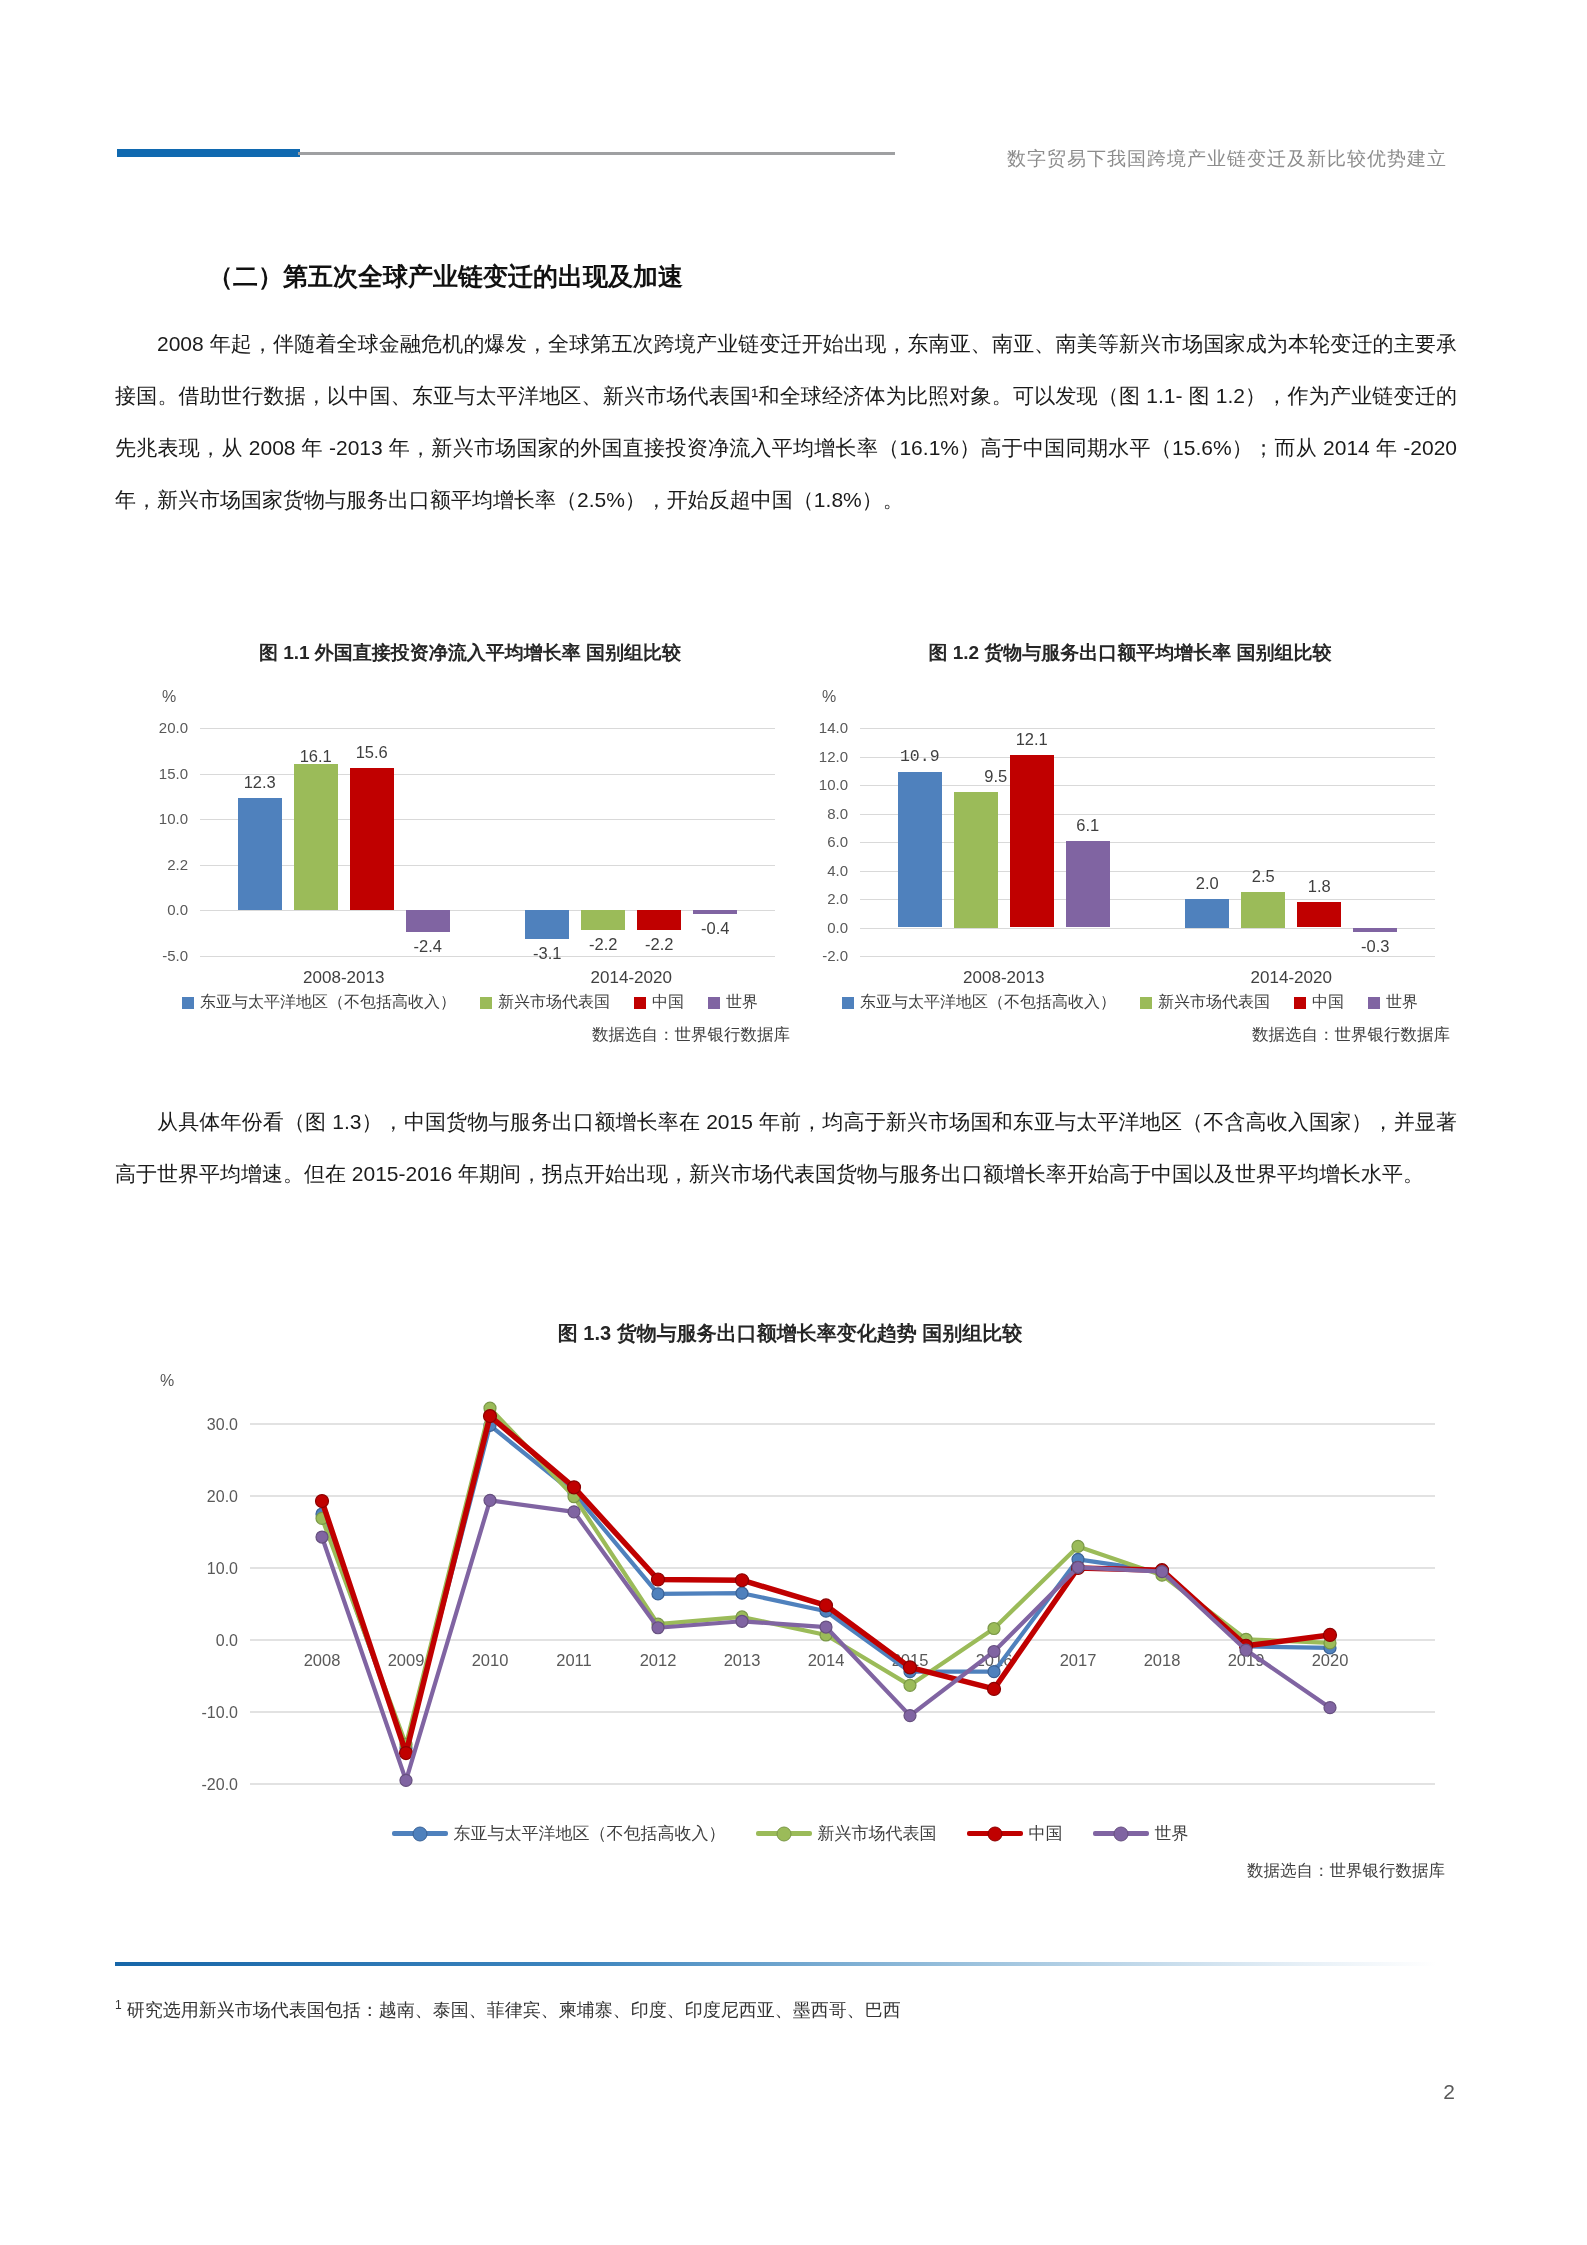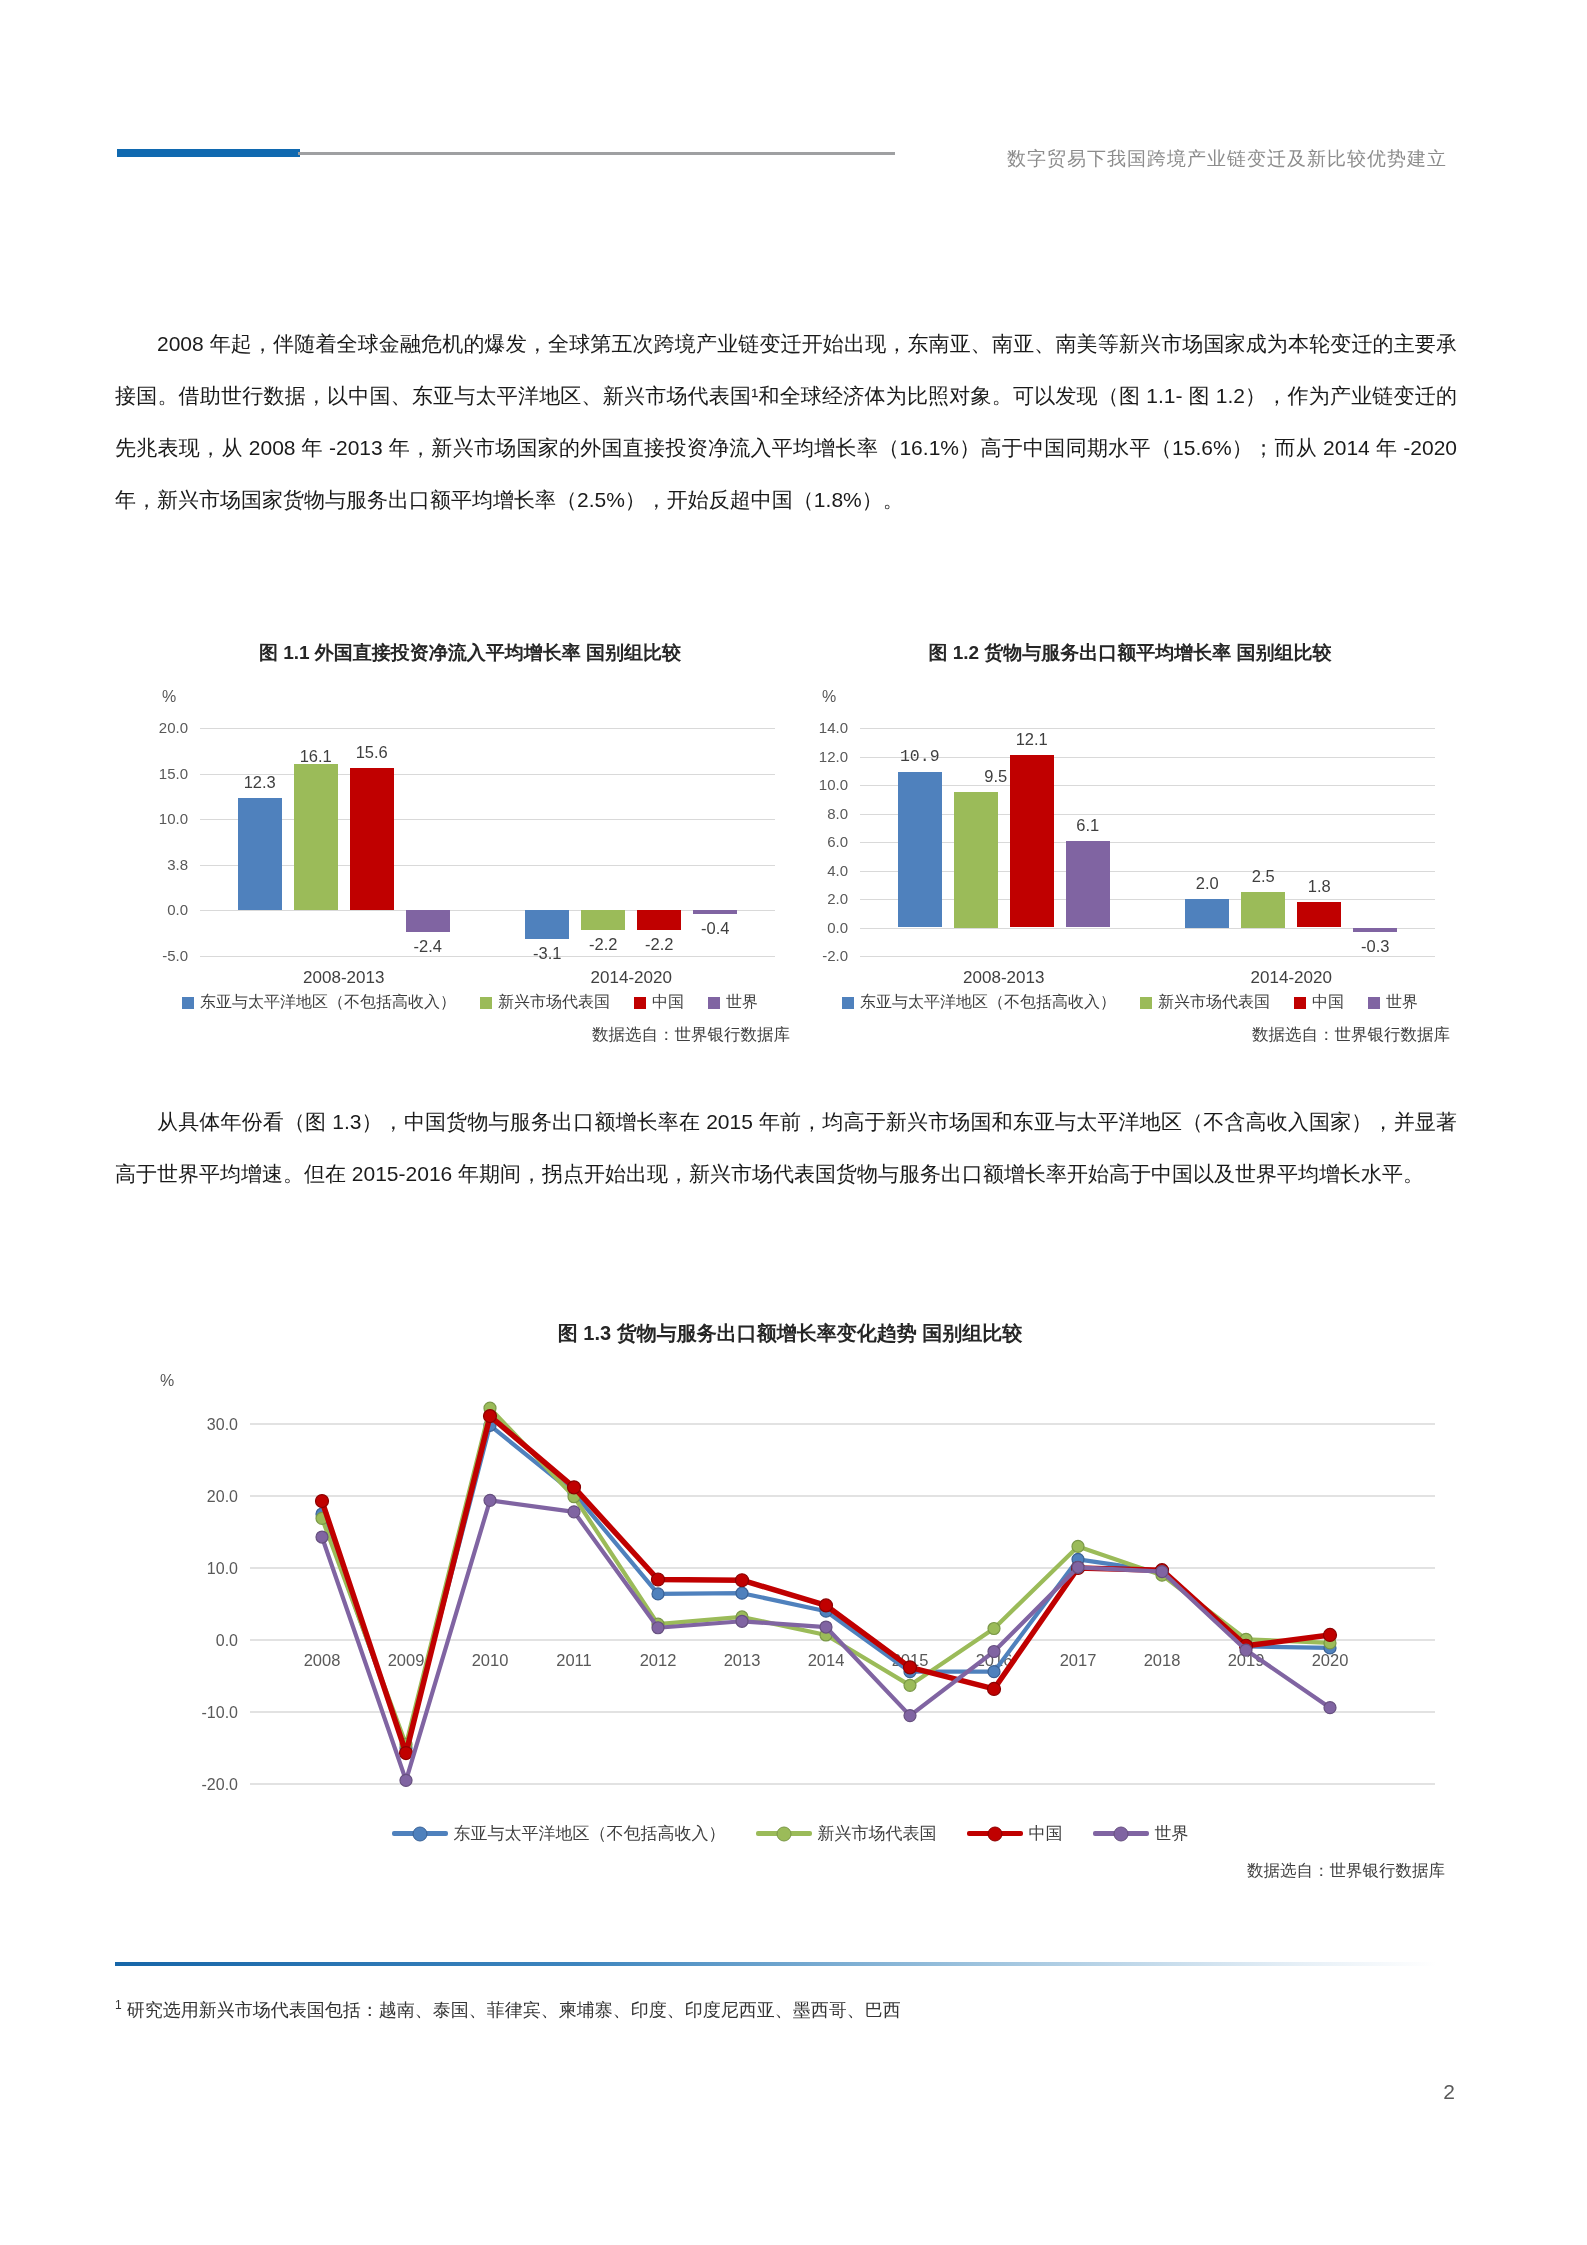--- a/index.html
+++ b/index.html
@@ -59,34 +59,35 @@
 </style>
 </head>
 <body>
 
 <div class="page">
 
   <div class="accent-bar"></div>
   <div class="header-rule"></div>
   <div class="running-head">数字贸易下我国跨境产业链变迁及新比较优势建立</div>
 
+  <h2 class="section-heading">（二）第五次全球产业链变迁的出现及加速</h2>
   <p class="body-par p1">2008 年起，伴随着全球金融危机的爆发，全球第五次跨境产业链变迁开始出现，东南亚、南亚、南美等新兴市场国家成为本轮变迁的主要承接国。借助世行数据，以中国、东亚与太平洋地区、新兴市场代表国¹和全球经济体为比照对象。可以发现（图 1.1- 图 1.2），作为产业链变迁的先兆表现，从 2008 年 -2013 年，新兴市场国家的外国直接投资净流入平均增长率（16.1%）高于中国同期水平（15.6%）；而从 2014 年 -2020 年，新兴市场国家货物与服务出口额平均增长率（2.5%），开始反超中国（1.8%）。</p>
 
   <section class="chart fig11" id="fig11">
     <div class="chart-title">图 1.1 外国直接投资净流入平均增长率 国别组比较</div>
     <div class="unit-label">%</div>
     <div class="plot">
         <div class="gridline" style="left: 60px; top: 88px; width: 575px;"></div>
         <div class="ytick" style="left: 0px; top: 79px;">20.0</div>
         <div class="gridline" style="left: 60px; top: 133.6px; width: 575px;"></div>
         <div class="ytick" style="left: 0px; top: 124.6px;">15.0</div>
         <div class="gridline" style="left: 60px; top: 179.2px; width: 575px;"></div>
         <div class="ytick" style="left: 0px; top: 170.2px;">10.0</div>
         <div class="gridline" style="left: 60px; top: 224.8px; width: 575px;"></div>
-        <div class="ytick" style="left: 0px; top: 215.8px;">3.8</div>
+        <div class="ytick" style="left: 0px; top: 215.8px;">2.2</div>
         <div class="gridline" style="left: 60px; top: 270.4px; width: 575px;"></div>
         <div class="ytick" style="left: 0px; top: 261.4px;">0.0</div>
         <div class="gridline" style="left: 60px; top: 316px; width: 575px;"></div>
         <div class="ytick" style="left: 0px; top: 307px;">-5.0</div>
         <div class="bar" style="left: 97.75px; top: 158.224px; width: 44px; height: 112.176px; background: rgb(79, 129, 189);"></div>
         <div class="bar-label" style="left: 85.75px; width: 68px; top: 133.224px;">12.3</div>
         <div class="bar" style="left: 153.75px; top: 123.568px; width: 44px; height: 146.832px; background: rgb(155, 187, 89);"></div>
         <div class="bar-label" style="left: 141.75px; width: 68px; top: 98.568px; margin-top: 8px;">16.1</div>
         <div class="bar" style="left: 209.75px; top: 128.128px; width: 44px; height: 142.272px; background: rgb(192, 0, 0);"></div>
         <div class="bar-label" style="left: 197.75px; width: 68px; top: 103.128px;">15.6</div>

